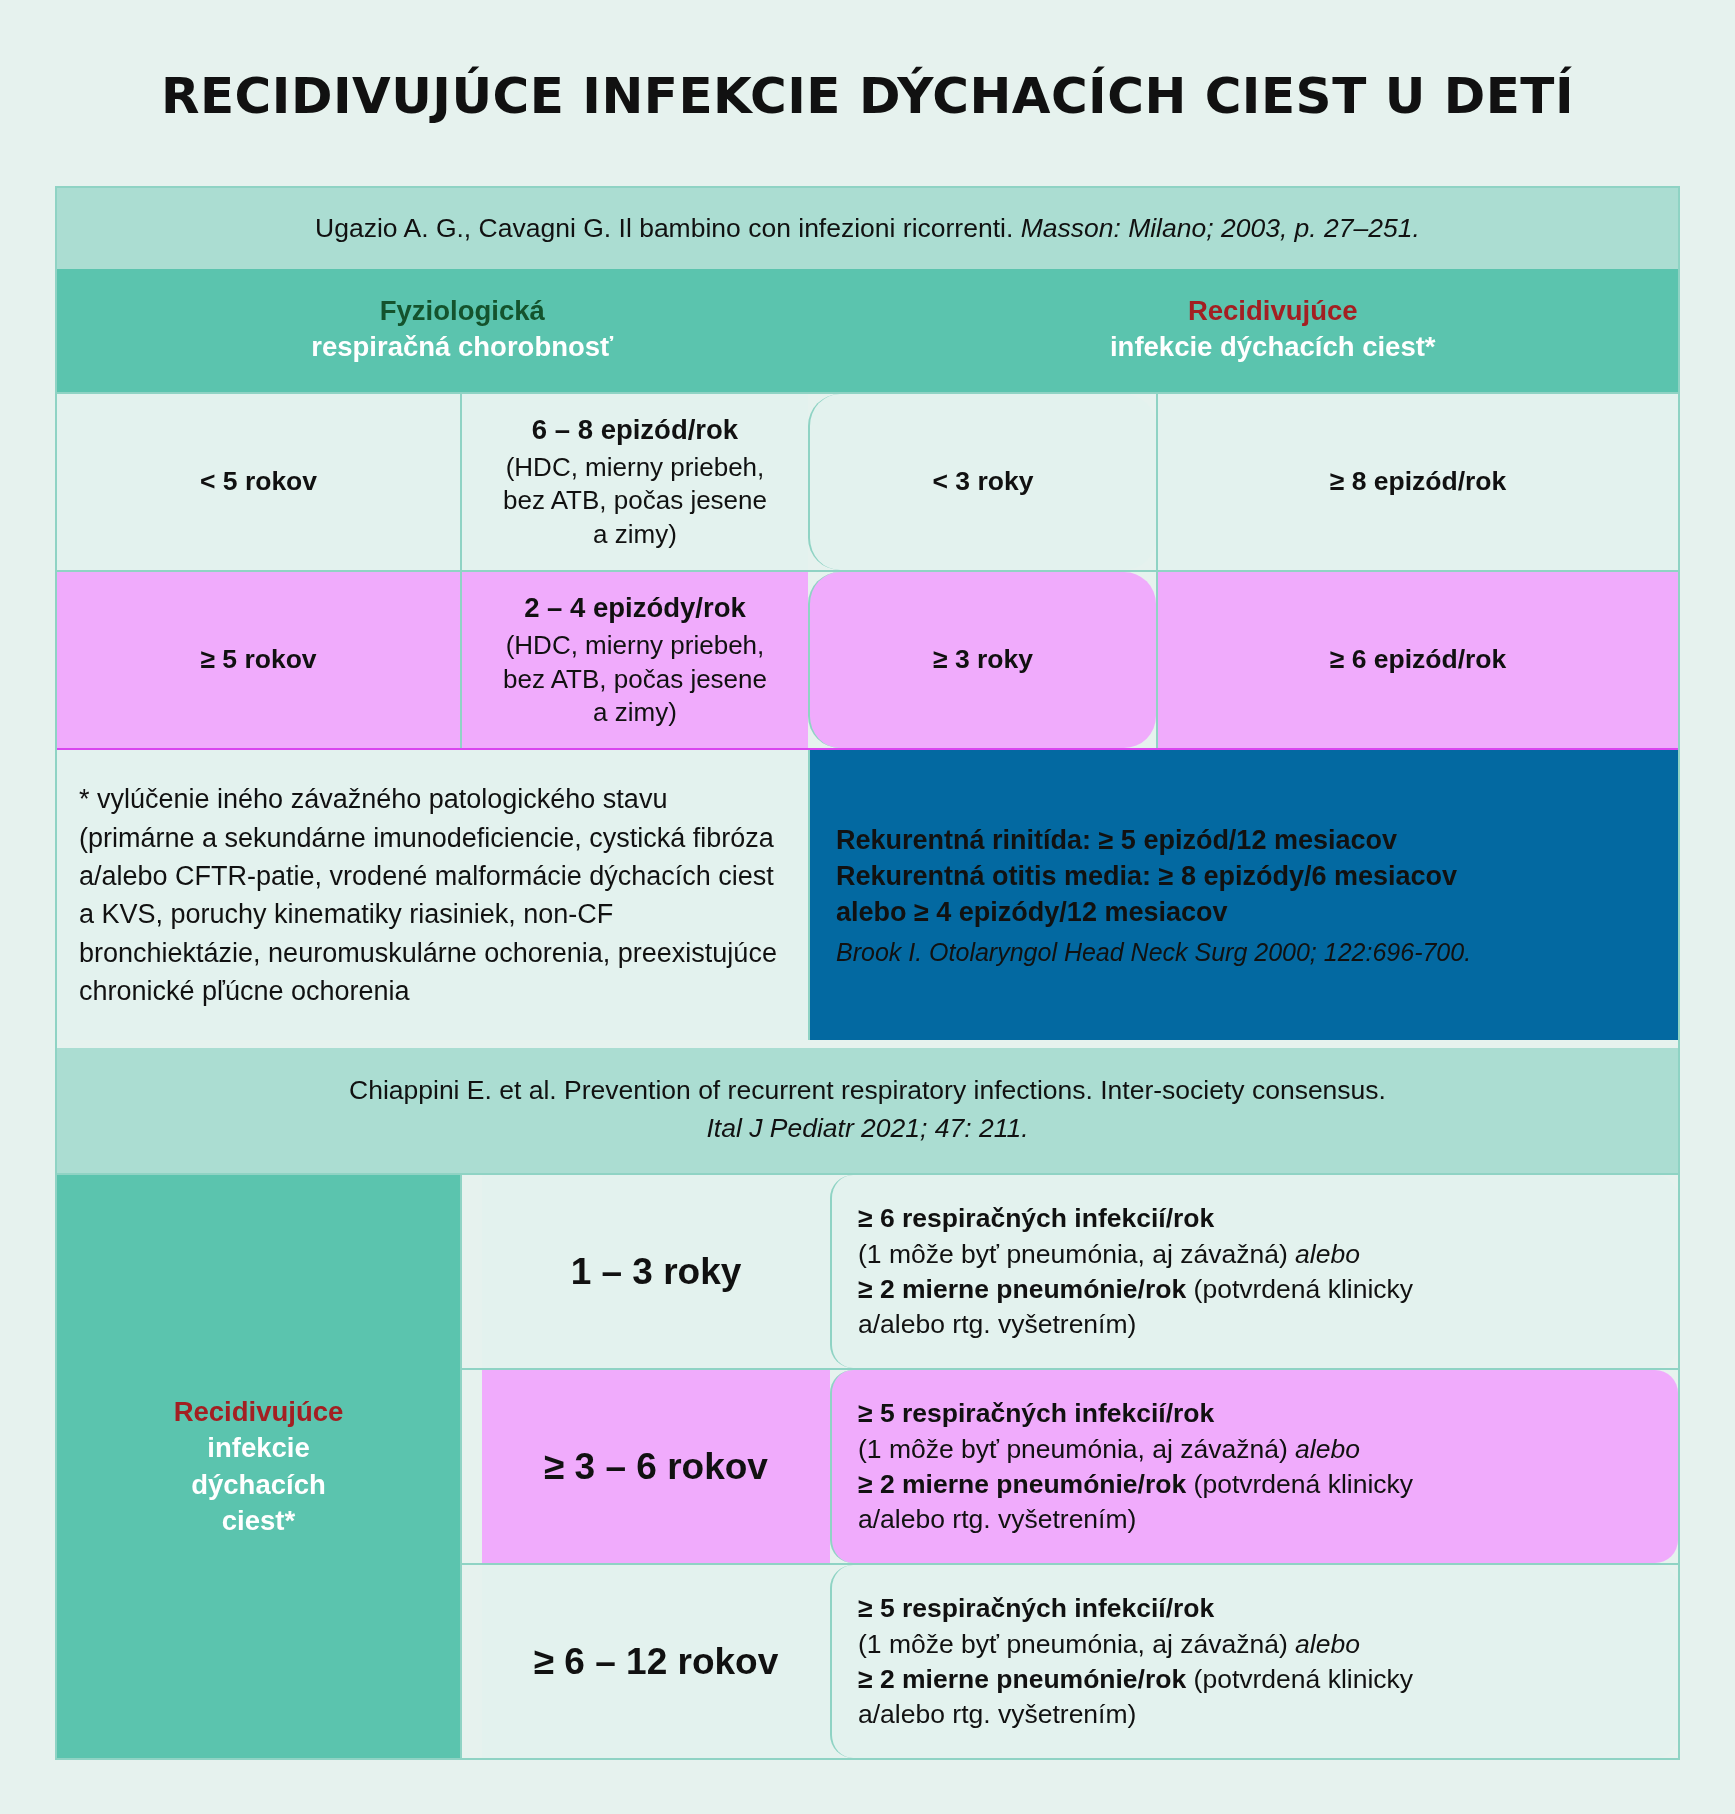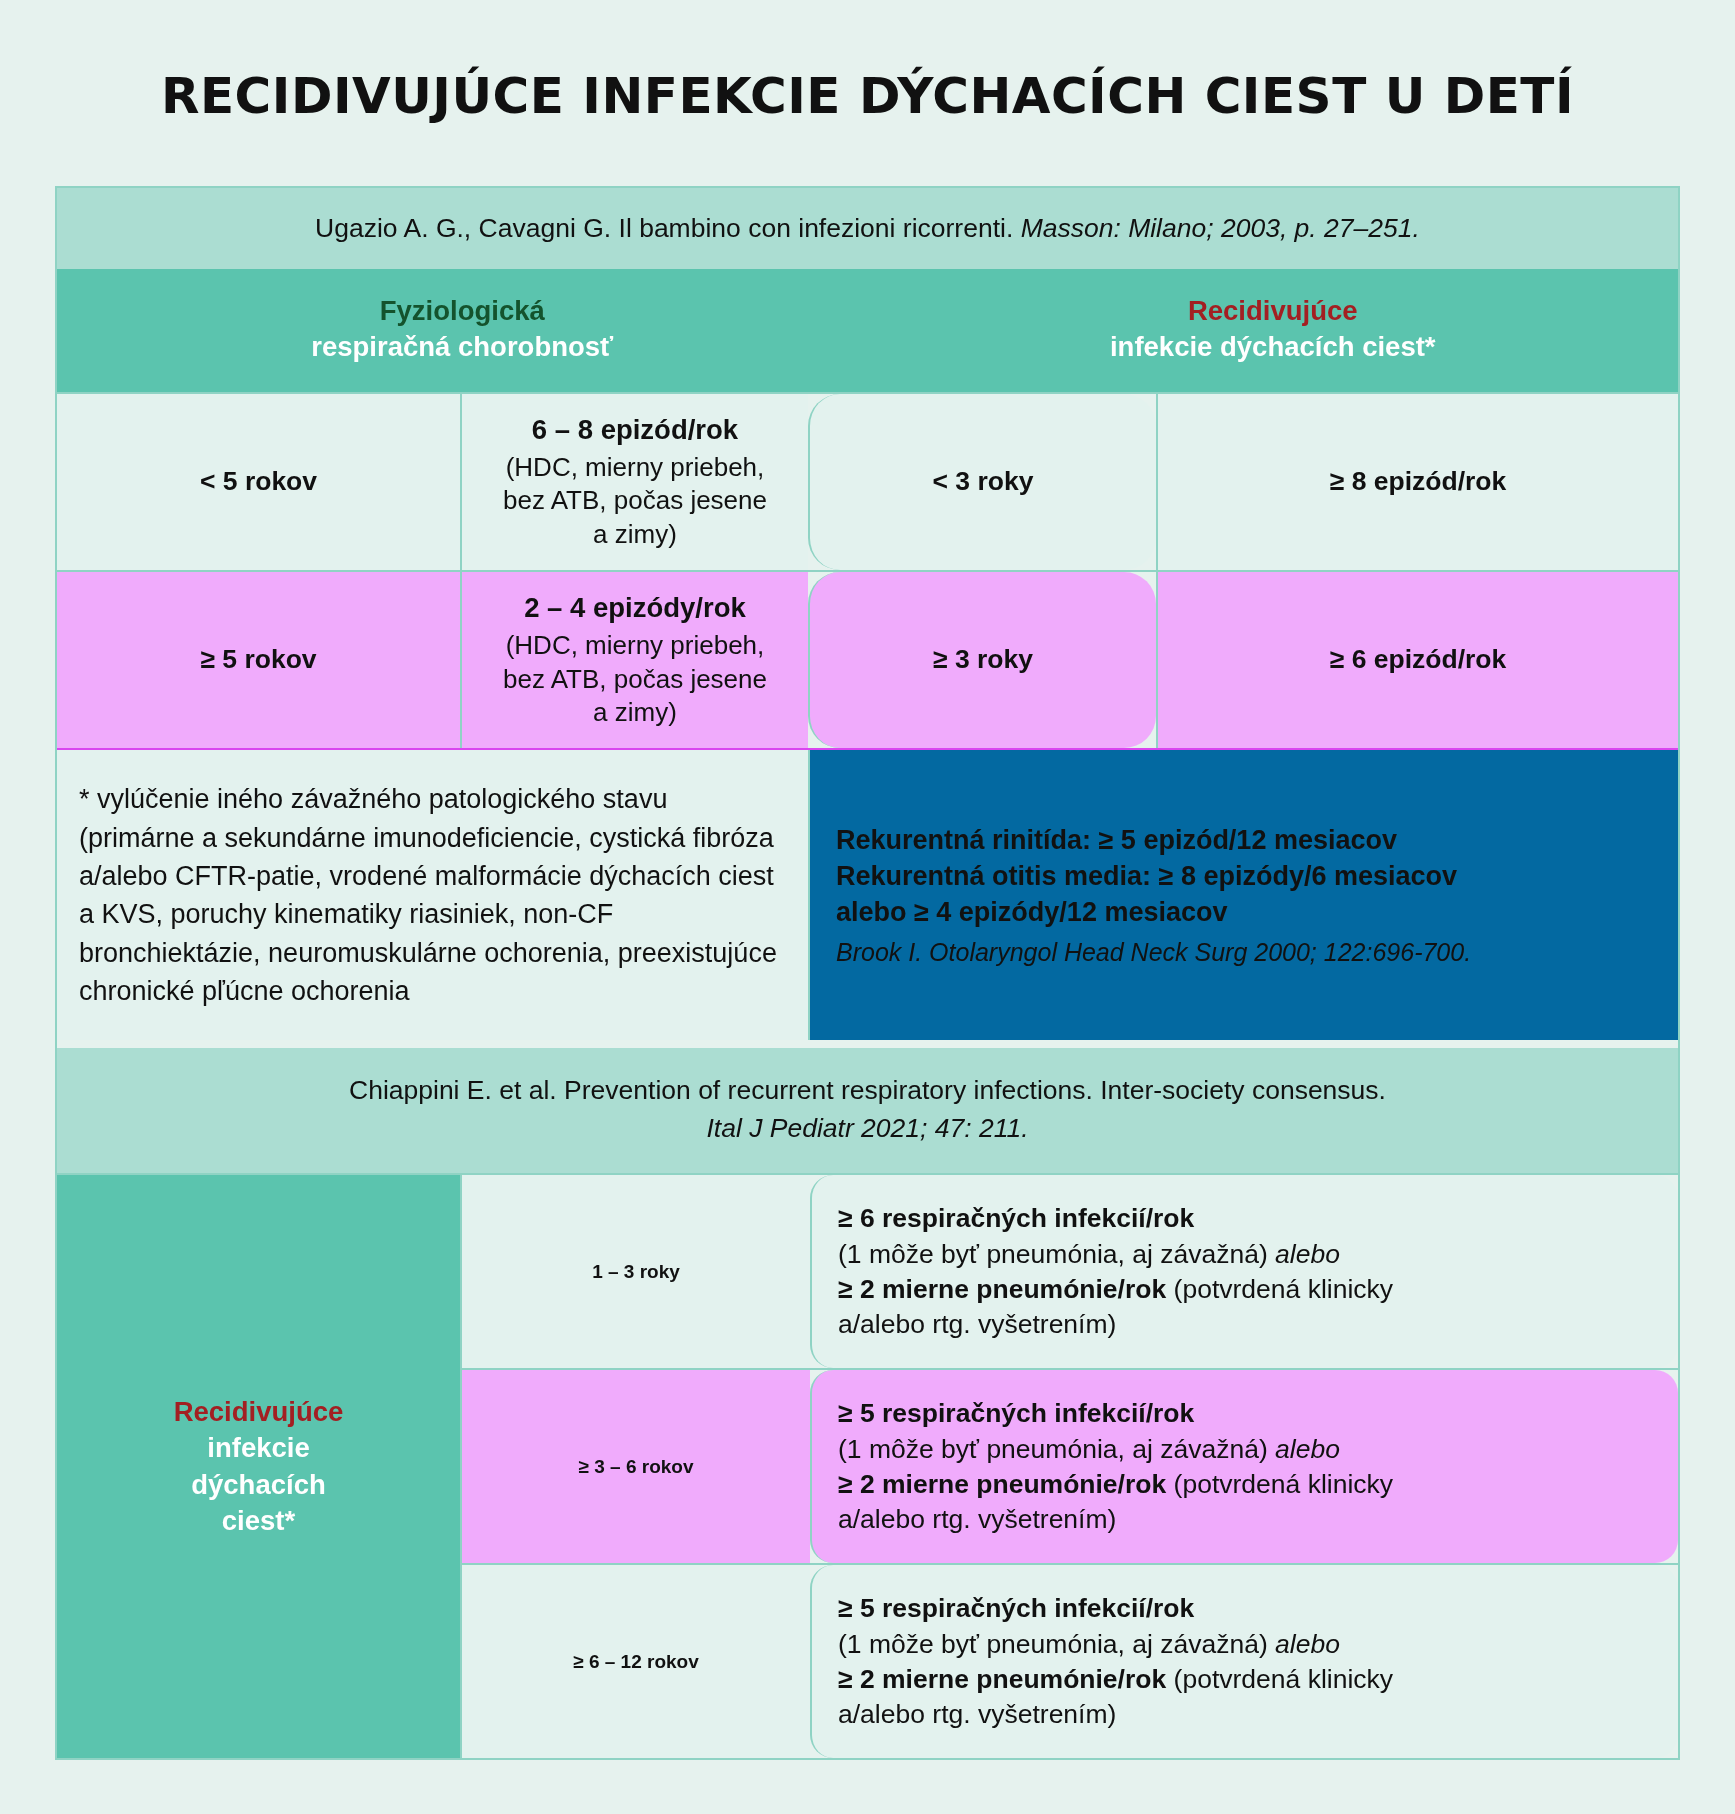--- a/index.html
+++ b/index.html
@@ -160,23 +160,24 @@
     border-top: 2px solid #8fd3c4;
   }
   .bot-row:first-child { border-top: none; }
   .bot-age {
     flex: 0 0 348px;
     box-sizing: border-box;
     display: flex;
     align-items: center;
     justify-content: center;
     font-weight: bold;
-    font-size: 19px;
+    font-size: 37px;
     padding: 14px;
     text-align: center;
+    margin-left: 20px;
   }
   .bot-desc {
     flex: 1 1 auto;
     box-sizing: border-box;
     border-left: 2px solid #8fd3c4;
     padding: 26px 22px 26px 26px;
     display: flex;
     flex-direction: column;
     justify-content: center;
     text-align: left;

